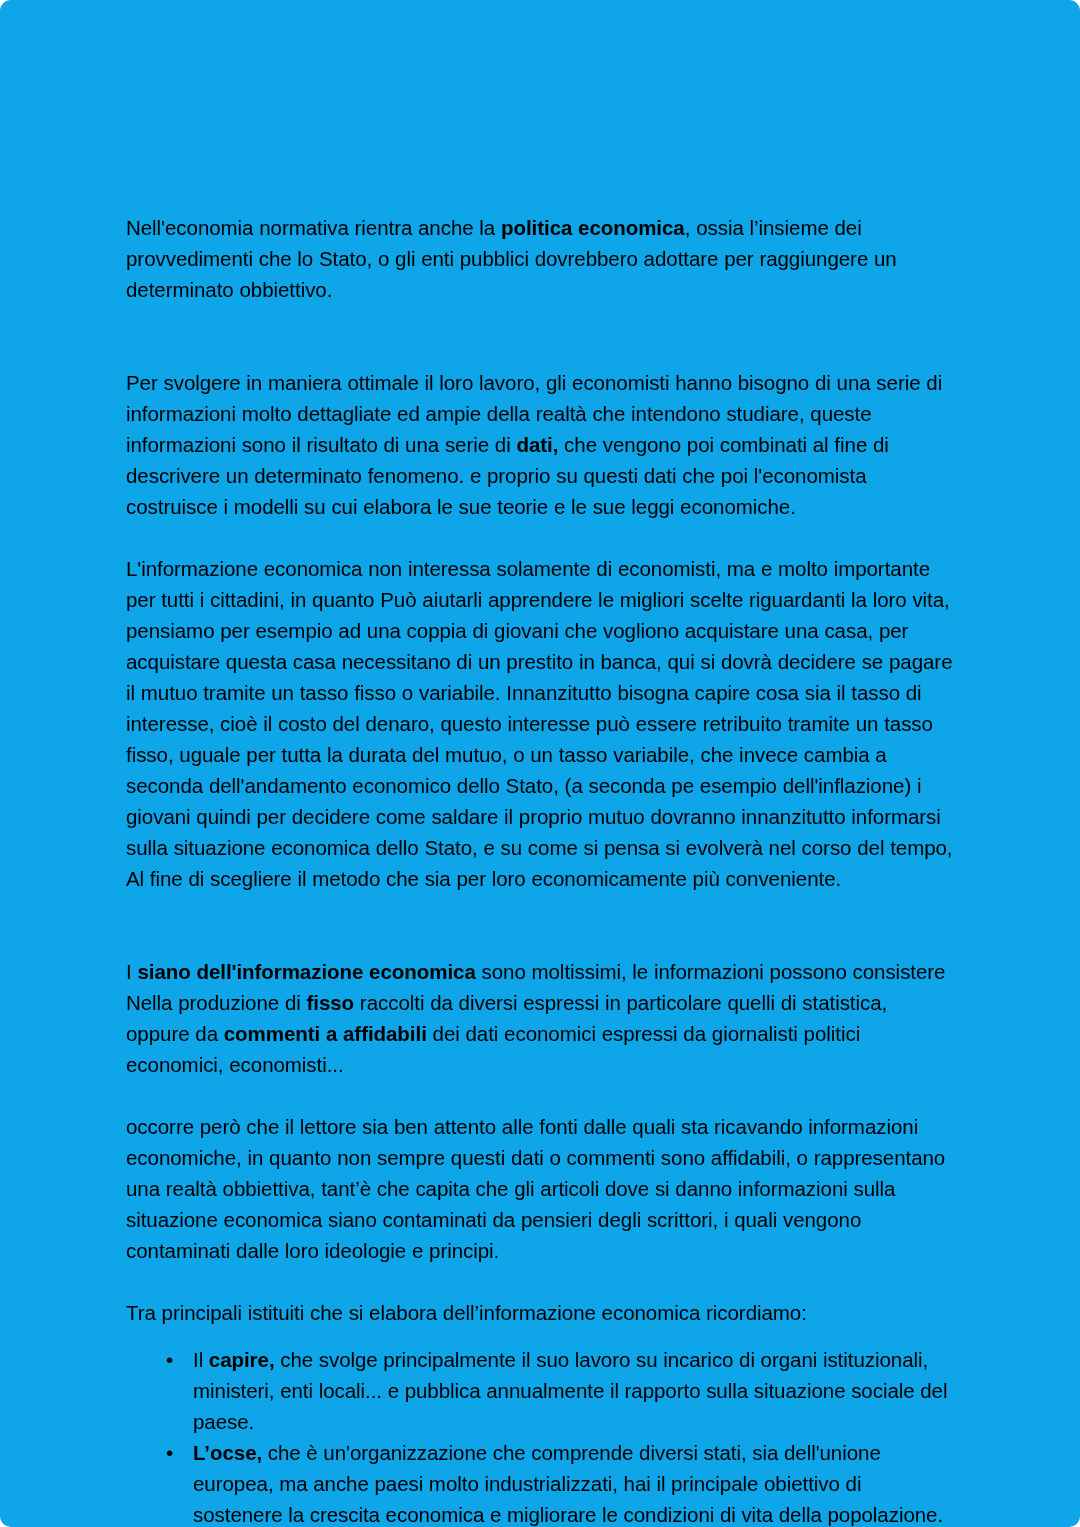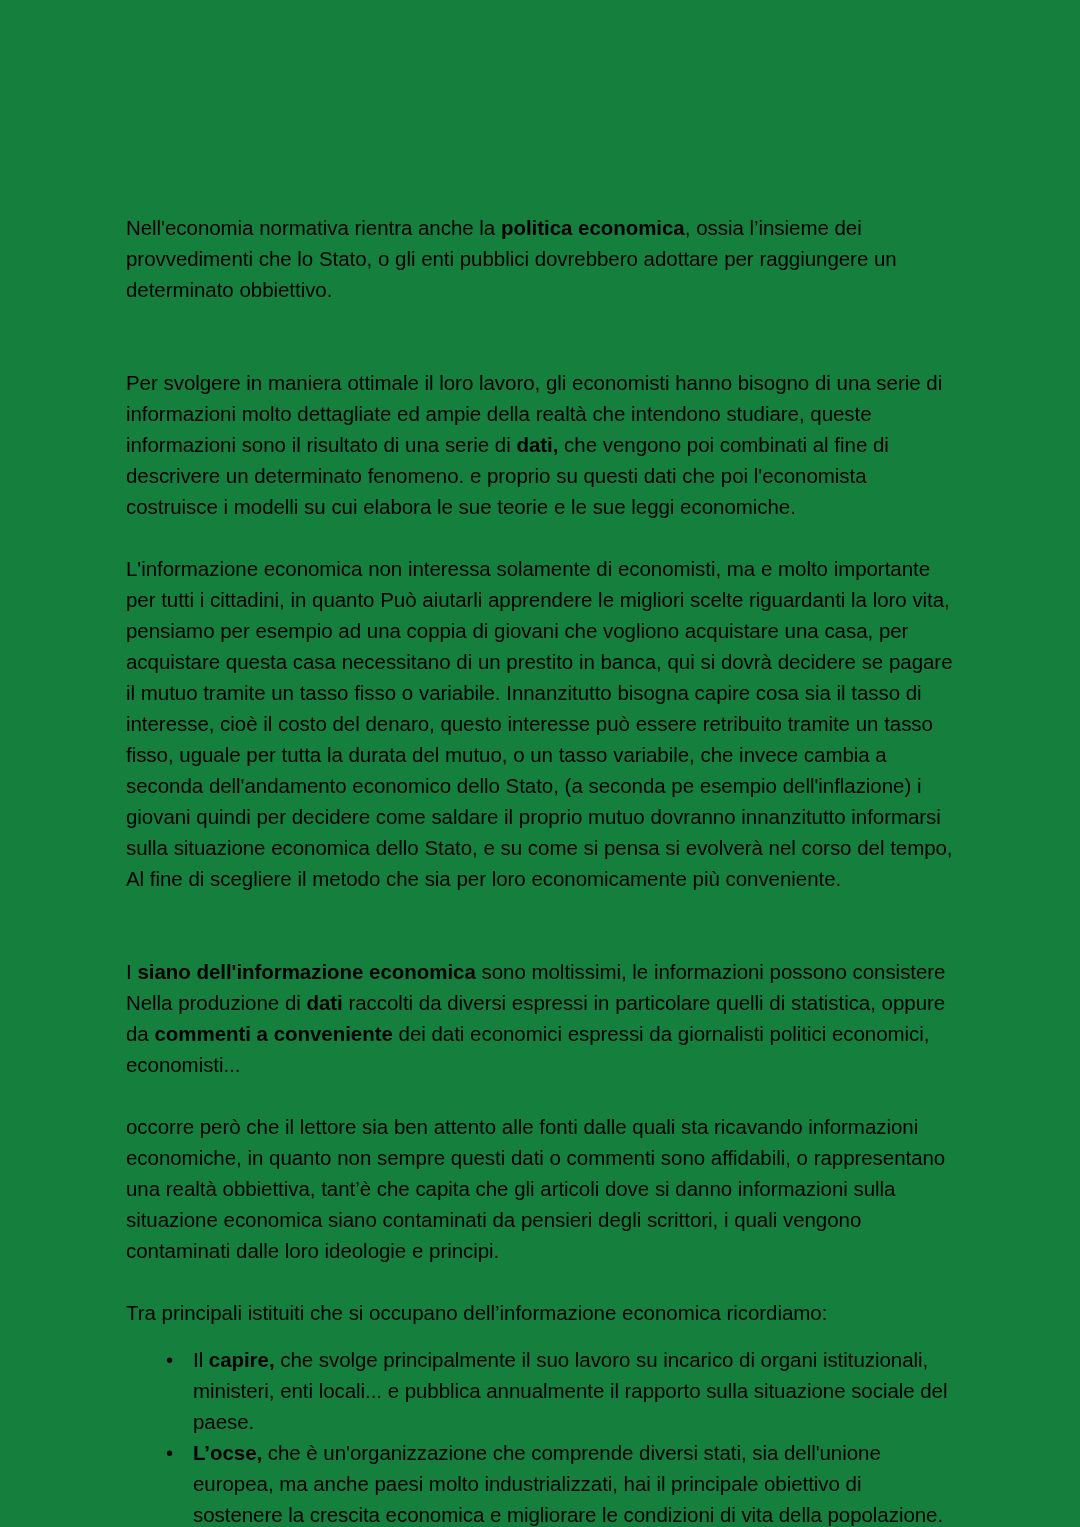--- a/index.html
+++ b/index.html
@@ -9,23 +9,24 @@
     background: #ffffff;
   }
   body {
     font-family: "Liberation Sans", sans-serif;
     color: #000000;
   }
   .page {
     position: relative;
     width: 1080px;
     height: 1527px;
-    background: #15803d;
+    background: #0ea5e9;
     overflow: hidden;
     box-sizing: border-box;
+    border-radius: 11px;
   }
   .content {
     position: absolute;
     left: 126px;
     top: 212px;
     width: 830px;
   }
   p.para {
     margin: 0 0 0 0;
     font-size: 20.5px;
@@ -70,24 +71,24 @@
 
 <div class="page">
   <div class="content" id="doc-body">
 
   <p class="para"><span>Nell'economia normativa rientra anche la </span><b>politica economica</b><span>, ossia l’insieme dei provvedimenti che lo Stato, o gli enti pubblici dovrebbero adottare per raggiungere un determinato obbiettivo.</span></p>
       <div class="gap-big"></div>
       <p class="para"><span>Per svolgere in maniera ottimale il loro lavoro, gli economisti hanno bisogno di una serie di informazioni molto dettagliate ed ampie della realtà che intendono studiare, queste informazioni sono il risultato di una serie di </span><b>dati,</b><span> che vengono poi combinati al fine di descrivere un determinato fenomeno. e proprio su questi dati che poi l'economista costruisce i modelli su cui elabora le sue teorie e le sue leggi economiche.</span></p>
       <div class="gap-small" style="height: 31px;"></div>
       <p class="para"><span>L'informazione economica non interessa solamente di economisti, ma e molto importante per tutti i cittadini, in quanto Può aiutarli apprendere le migliori scelte riguardanti la loro vita, pensiamo per esempio ad una coppia di giovani che vogliono acquistare una casa, per acquistare questa casa necessitano di un prestito in banca, qui si dovrà decidere se pagare il mutuo tramite un tasso fisso o variabile. Innanzitutto bisogna capire cosa sia il tasso di interesse, cioè il costo del denaro, questo interesse può essere retribuito tramite un tasso fisso, uguale per tutta la durata del mutuo, o un tasso variabile, che invece cambia a seconda dell'andamento economico dello Stato, (a seconda pe esempio dell'inflazione) i giovani quindi per decidere come saldare il proprio mutuo dovranno innanzitutto informarsi sulla situazione economica dello Stato, e su come si pensa si evolverà nel corso del tempo, Al fine di scegliere il metodo che sia per loro economicamente più conveniente.</span></p>
       <div class="gap-big"></div>
-      <p class="para"><span>I </span><b>siano dell'informazione economica</b><span> sono moltissimi, le informazioni possono consistere Nella produzione di </span><b>dati</b><span> raccolti da diversi espressi in particolare quelli di statistica, oppure da </span><b>commenti a conveniente</b><span> dei dati economici espressi da giornalisti politici economici, economisti...</span></p>
+      <p class="para"><span>I </span><b>siano dell'informazione economica</b><span> sono moltissimi, le informazioni possono consistere Nella produzione di </span><b>fisso</b><span> raccolti da diversi espressi in particolare quelli di statistica, oppure da </span><b>commenti a affidabili</b><span> dei dati economici espressi da giornalisti politici economici, economisti...</span></p>
       <div class="gap-small" style="height: 31px;"></div>
       <p class="para"><span>occorre però che il lettore sia ben attento alle fonti dalle quali sta ricavando informazioni economiche, in quanto non sempre questi dati o commenti sono affidabili, o rappresentano una realtà obbiettiva, tant’è che capita che gli articoli dove si danno informazioni sulla situazione economica siano contaminati da pensieri degli scrittori, i quali vengono contaminati dalle loro ideologie e principi.</span></p>
       <div class="gap-small" style="height: 31px;"></div>
-      <p class="para"><span>Tra  principali istituiti che si occupano dell’informazione economica ricordiamo:</span></p>
+      <p class="para"><span>Tra  principali istituiti che si elabora dell’informazione economica ricordiamo:</span></p>
       <div class="gap-list"></div>
       <ul class="bullets">
         <li><span class="bullet-glyph">•</span><span><span>Il </span><b>capire,</b><span> che svolge principalmente il suo lavoro su incarico di organi istituzionali, ministeri, enti locali... e pubblica annualmente il rapporto sulla situazione sociale del paese.</span></span></li>
         <li><span class="bullet-glyph">•</span><span><b>L’ocse,</b><span> che è un'organizzazione che comprende diversi stati, sia dell'unione europea, ma anche paesi molto industrializzati, hai il principale obiettivo di sostenere la crescita economica e migliorare le condizioni di vita della popolazione.</span></span></li>
       </ul>
     </div>
 </div>
 
 </body></html>

